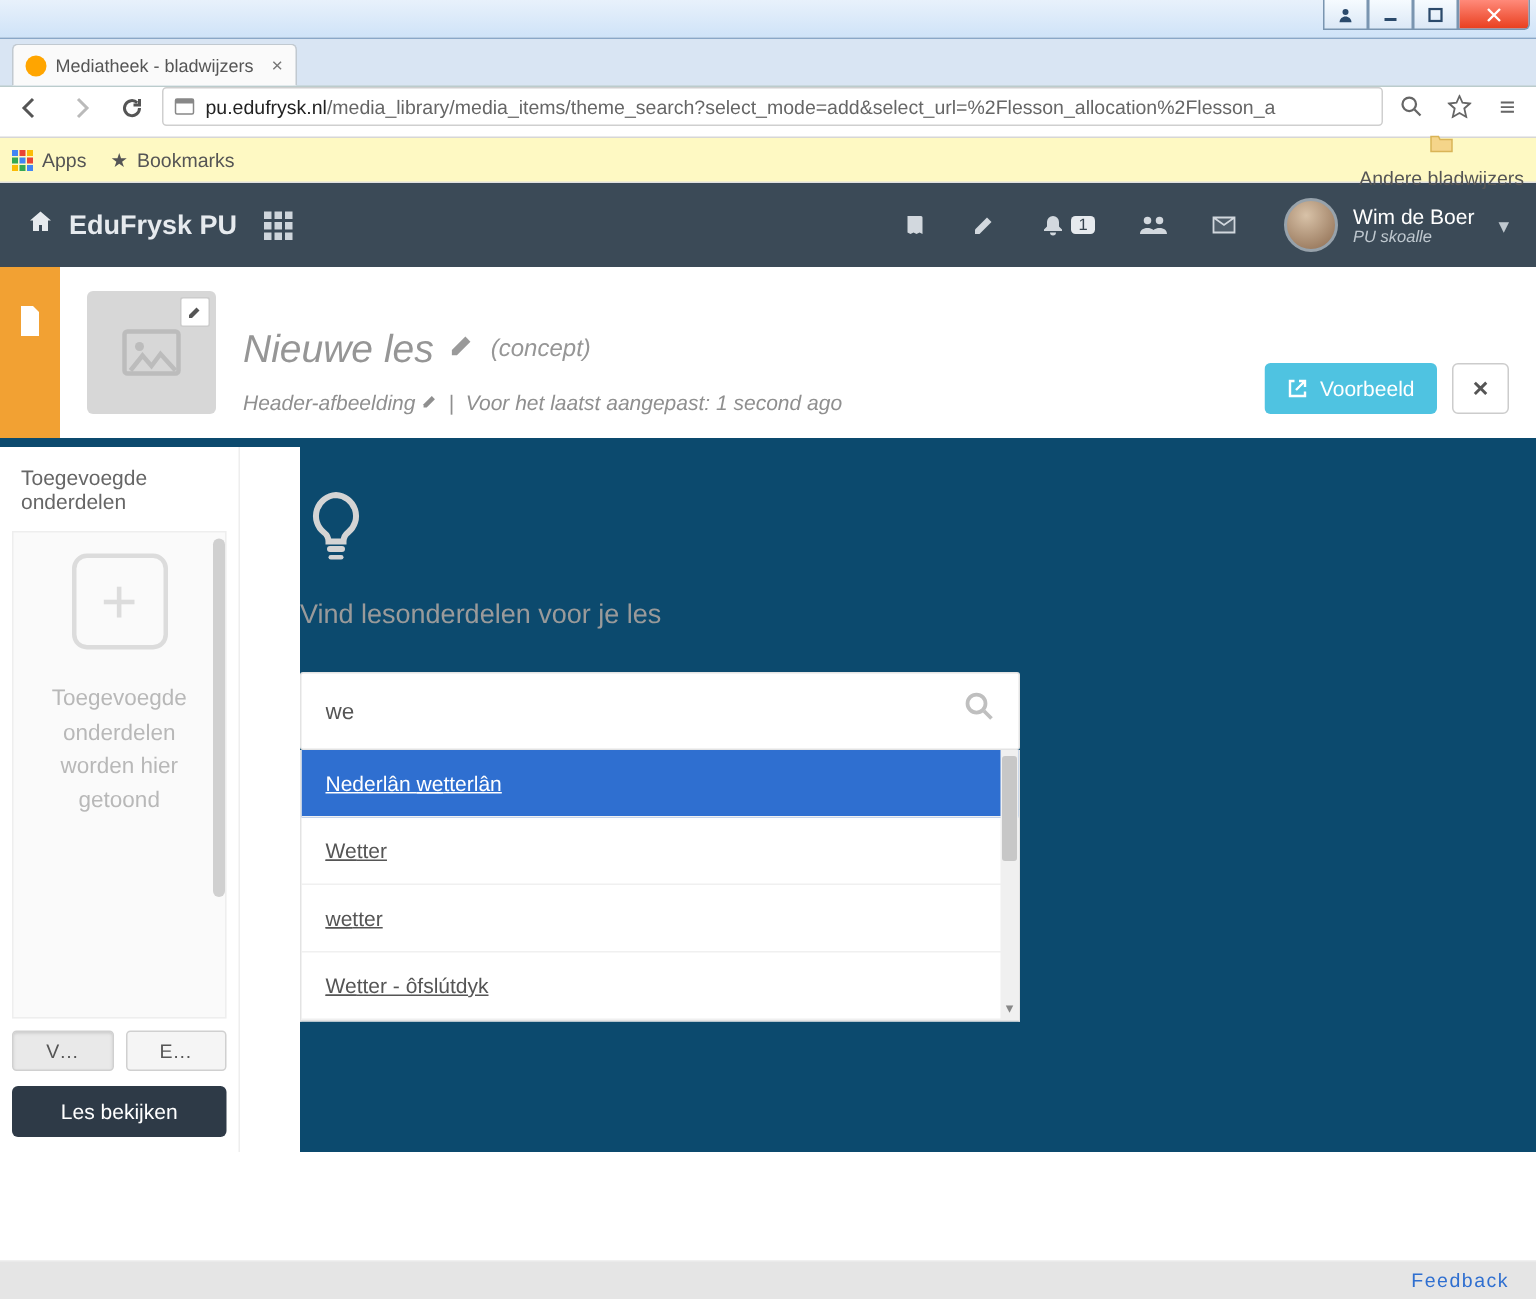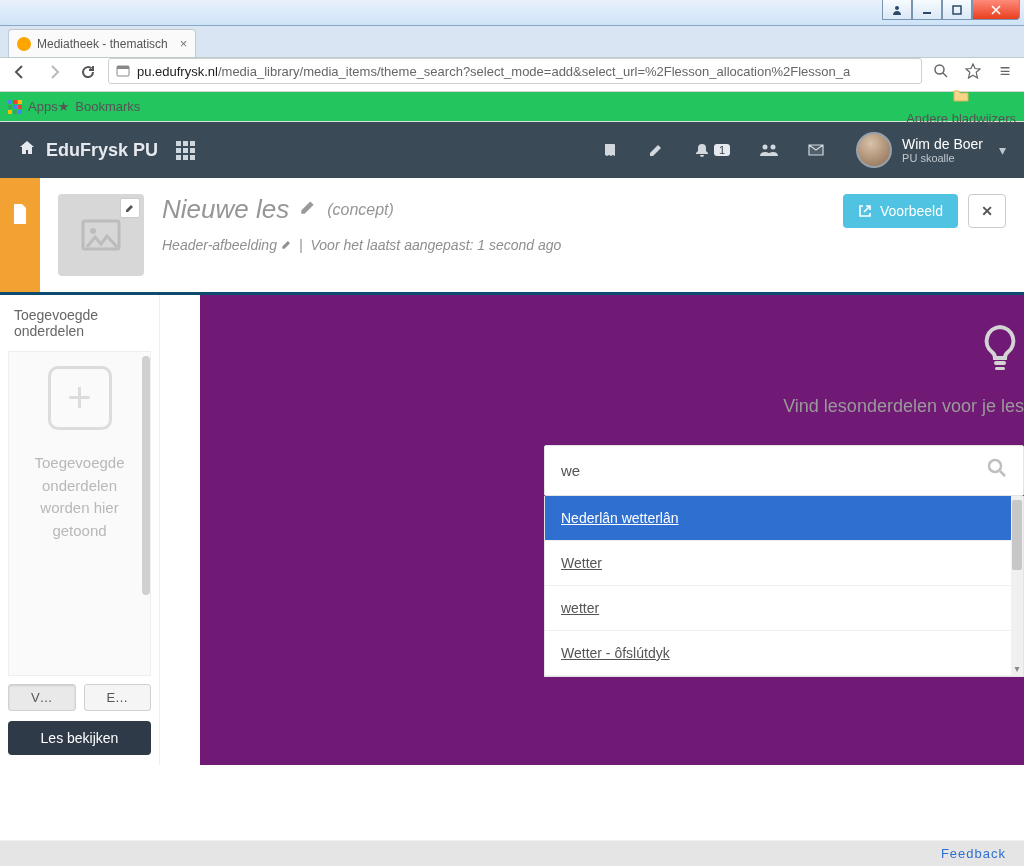--- a/index.html
+++ b/index.html
@@ -24,21 +24,21 @@
 
 .addr-row { height:34px; display:flex; padding:0 6px; gap:6px; border-bottom:1px solid #d6d6d6; }
 .nav-btn { width:28px; height:28px; display:flex; align-items:center; justify-content:center; color:#555; border-radius:3px; }
 .omnibox { flex:1; height:26px; border:1px solid #cfcfcf; border-radius:3px; display:flex; align-items:center; padding:0 6px; font-size:13px; color:#666; overflow:hidden; white-space:nowrap; }
 .omnibox .globe { width:16px; height:16px; margin-right:6px; display:inline-flex; align-items:center; justify-content:center; color:#888; }
 .omnibox .host { color:#222; }
 .addr-icon { width:26px; height:26px; display:flex; align-items:center; justify-content:center; color:#666; }
 .burger { font-size:18px; }
 
 
-.bm-row { height:30px; background:#22c55e; border-bottom:1px solid #e0e0e0; display:flex; align-items:center; padding:0 8px; font-size:13px; color:#555; gap:0; }
+.bm-row { height:30px; background:#fef9c3; border-bottom:1px solid #e0e0e0; display:flex; align-items:center; padding:0 8px; font-size:13px; color:#555; gap:16px; }
 .bm-right { margin-left:auto; display:flex; align-items:center; gap:6px; color:#555;flex-direction:column; }
 .apps-ico { display:inline-grid; grid-template-columns:repeat(3,4px); grid-gap:1px; }
 .apps-ico span { width:4px; height:4px; background:#4285f4; }
 .apps-ico span:nth-child(2){background:#ea4335;}
 .apps-ico span:nth-child(3){background:#fbbc05;}
 .apps-ico span:nth-child(4){background:#34a853;}
 .apps-ico span:nth-child(5){background:#4285f4;}
 .apps-ico span:nth-child(6){background:#ea4335;}
 .apps-ico span:nth-child(7){background:#fbbc05;}
 .apps-ico span:nth-child(8){background:#34a853;}
@@ -50,28 +50,28 @@
 .brand { display:flex; align-items:center; gap:10px; font-size:18px; font-weight:600; }
 .brand .home-ico { font-size:18px; }
 .grid-ico { display:inline-grid; grid-template-columns:repeat(3,5px); grid-gap:2px; }
 .grid-ico span { width:5px; height:5px; background:#cfd6dc; }
 .nav-spacer { flex:1; }
 .nav-icon { position:relative; color:#d2d8de; font-size:16px; padding:6px; display:flex; align-items:center; }
 .badge { background:#e6eaee; color:#35424d; font-size:11px; border-radius:3px; padding:0 5px; margin-left:4px; }
 .user-chip { display:flex; align-items:center; gap:10px; margin-left:8px; }
 .avatar { width:36px; height:36px; border-radius:50%; background:radial-gradient(circle at 40% 30%, #d8c2a8, #8c6a4e); border:2px solid #97a2ab; }
 .user-txt .nm { font-size:14px; color:#fff; }
-.user-txt .sub { font-size:11px; color:#bfc8cf; }
+.user-txt .sub { font-size:11px; font-style:italic; color:#bfc8cf; }
 .caret { margin-left:6px; color:#bfc8cf; }
 
 
 .info-banner { background:#d4ecf4; color:#31708f; text-align:center; padding:14px 10px; font-size:14px; }
 
 
-.header-row { display:flex; padding:16px 18px; gap:18px; align-items:flex-start; border-bottom:3px solid #0c4a6e; }
+.header-row { display:flex; padding:16px 18px; gap:18px; align-items:flex-end; border-bottom:6px solid #0c4a6e; }
 .side-tab { width:40px; align-self:stretch; background:#f2a133; display:flex; align-items:flex-start; justify-content:center; padding-top:26px; margin:-16px 0 -16px -18px; }
 .side-tab svg { color:#fff; width:16px; height:20px; }
 .thumb { width:86px; height:82px; background:#d7d7d7; border-radius:4px; position:relative; display:flex; align-items:center; justify-content:center; }
 .thumb svg.imgph { color:#bcbcbc; width:44px; height:44px; }
 .thumb .pencil-badge { position:absolute; top:4px; right:4px; width:20px; height:20px; background:#fff; border:1px solid #ccc; border-radius:2px; display:flex; align-items:center; justify-content:center; font-size:11px; color:#555;}
 .hdr-text { flex:1; }
 .hdr-title { font-size:26px; font-style:italic; color:#969696; display:flex; align-items:center; gap:10px; }
 .hdr-title .pencil { font-size:18px; color:#a0a0a0; }
 .hdr-title .concept { font-size:16px; }
 .hdr-sub { font-style:italic; color:#8f8f8f; font-size:14px; margin-top:12px; }
@@ -90,21 +90,21 @@
 .sb-head { padding:12px 14px; color:#666; font-size:14px; }
 .sb-mid { flex:1; margin:0 8px 8px 8px; background:#fafafa; border:1px solid #eee; position:relative; display:flex; flex-direction:column; align-items:center; padding:14px 8px; }
 .sb-mid::after{content:""; position:absolute; top:4px; right:0; bottom:80px; width:8px; background:#d0d0d0; border-radius:4px;}
 .plus-box { width:64px; height:64px; border:3px solid #dcdcdc; border-radius:10px; display:flex; align-items:center; justify-content:center; color:#dcdcdc; font-size:42px; font-weight:300;}
 .sb-msg { text-align:center; color:#b8b8b8; font-size:15px; margin-top:22px; line-height:1.5; }
 .sb-btnrow { display:flex; gap:8px; padding:0 8px 10px; }
 .sb-btn { flex:1; border:1px solid #d0d0d0; background:#f5f5f5; border-radius:3px; padding:5px 4px; font-size:13px; color:#555; text-align:center; overflow:hidden; text-overflow:ellipsis; white-space:nowrap;}
 .sb-btn.active { background:#e9e9e9; box-shadow:inset 0 1px 2px #ccc;}
 .sb-primary { margin:0 8px 10px; background:#2e3a47; color:#fff; border-radius:4px; padding:9px 10px; font-size:14px; text-align:center; }
 
-.main { flex:1; background:#701a75; display:flex; flex-direction:column; align-items:flex-end; padding-top:26px; position:relative; }
+.main { flex:1; background:#0c4a6e; display:flex; flex-direction:column; align-items:flex-start; padding-top:26px; position:relative; }
 .bulb { color:#d4d4d4; }
 .main-head { color:#9a9a9a; font-size:18px; margin:12px 0 28px; }
 .search-box { width:480px; background:#fff; border:1px solid #e3e3e3; border-radius:2px; display:flex; align-items:center; padding:12px 16px; }
 .search-box input { flex:1; border:none; outline:none; font-size:15px; color:#555; }
 .search-box .mag { color:#bfbfbf; font-size:20px; }
 .dropdown { width:480px; max-height:220px; overflow:hidden; border:1px solid #e3e3e3; border-top:none; background:#fff; position:relative;}
 .dd-scroll { position:absolute; right:0; top:0; bottom:0; width:12px; background:#f0f0f0; display:flex; flex-direction:column; align-items:center;}
 .dd-scroll .thumb-sb{ width:10px; height:70px; background:#c7c7c7; margin-top:4px; border-radius:2px;}
 .dd-scroll .arr{ color:#888; font-size:10px; margin-top:auto; margin-bottom:2px;}
 .dd-item { padding:14px 16px; font-size:14px; color:#555; border-bottom:1px solid #f0f0f0;text-decoration:underline; }
@@ -142,21 +142,21 @@
         <svg viewBox="0 0 10 10">
             <path d="M1 1l8 8M9 1l-8 8" stroke="#fff" stroke-width="1.6"></path>
           </svg>
       </div>
     </div>
   </div>
 
   <div class="tab-row">
     <div class="tab">
       <span class="favicon"></span>
-      <span>Mediatheek - thematisch</span>
+      <span>Mediatheek - bladwijzers</span>
       <span class="tab-close">×</span>
     </div>
   </div>
 
   <div class="addr-row">
     <div class="nav-btn">
       <svg width="16" height="16" viewBox="0 0 16 16">
           <path d="M10 2L4 8l6 6" fill="none" stroke="#555" stroke-width="2"></path>
         </svg>
     </div>

